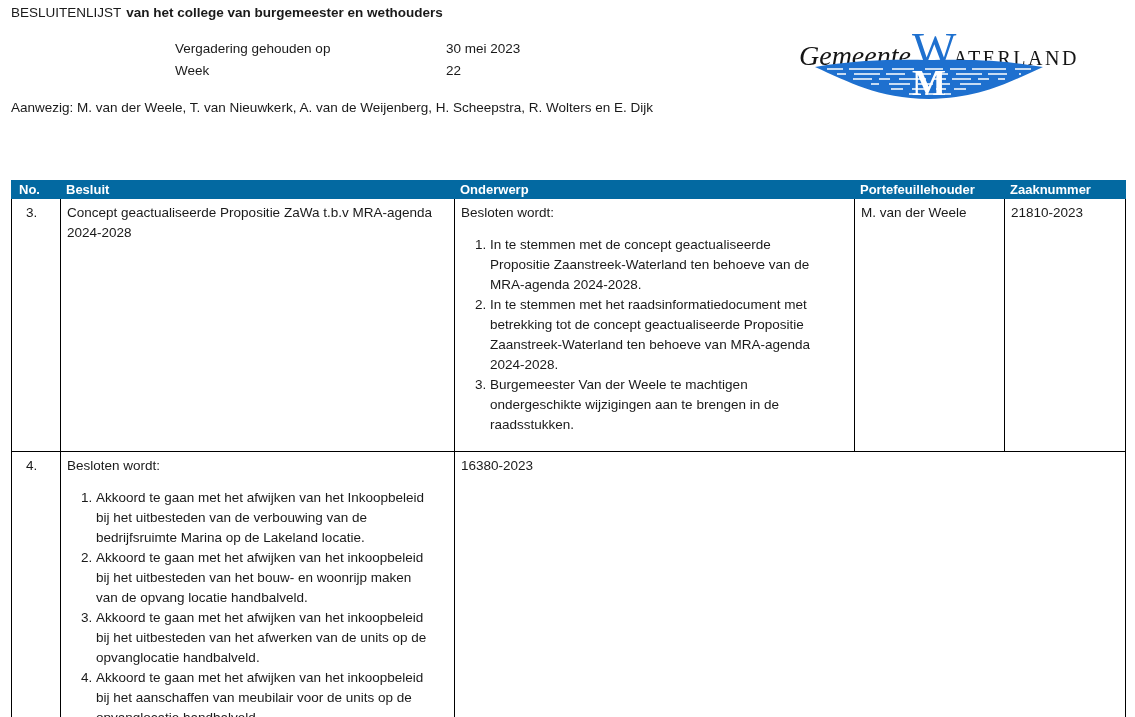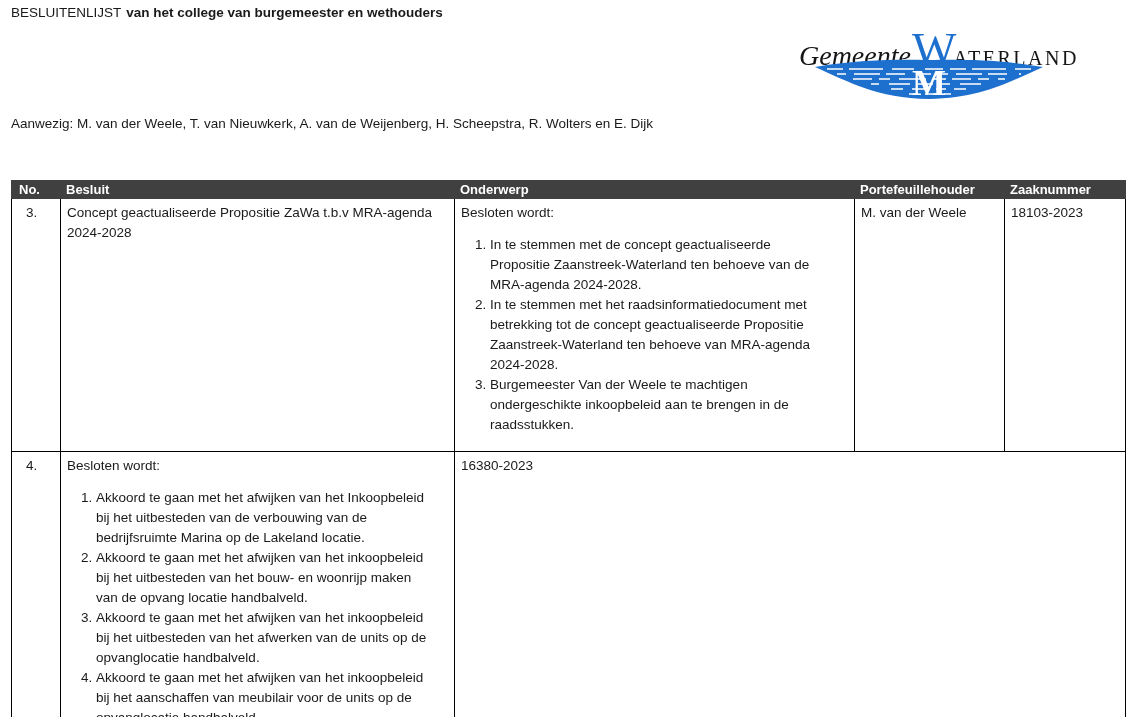--- a/index.html
+++ b/index.html
@@ -33,21 +33,20 @@
   .meta-row { display: flex; line-height: 22px; }
   .meta-label { width: 271px; }
   .meta-value { }
 
   .attendees {
     position: absolute;
     left: 11px;
     top: 100px;
     font-size: 13.5px;
     white-space: nowrap;
-    margin-top: 16px;
   }
 
   
   .logo {
     position: absolute;
     left: 799px;
     top: 22px;
     width: 270px;
     height: 82px;
   }
@@ -85,21 +84,21 @@
   .decision-table {
     position: absolute;
     left: 11px;
     top: 180px;
     width: 1115px;
     font-size: 13.5px;
   }
   .thead {
     display: grid;
     grid-template-columns: 49px 394px 400px 150px auto;
-    background: #404040;
+    background: #0369a1;
     color: #ffffff;
     font-weight: 700;
     font-size: 13px;
     height: 19px;
     align-items: center;
   }
   .thead .th { padding-left: 6px; white-space: nowrap; overflow: hidden; }
   .thead .th-no { padding-left: 8px; }
 
   .tbody {
@@ -136,20 +135,28 @@
 </head>
 <body>
 
 <div class="page">
 
   <div class="doc-title">
     <span class="title-prefix">BESLUITENLIJST</span><span class="title-rest">van het college van burgemeester en wethouders</span>
   </div>
 
   <div class="meta-block">
+    <div class="meta-row">
+      <span class="meta-label">Vergadering gehouden op</span>
+      <span class="meta-value">30 mei 2023</span>
+    </div>
+    <div class="meta-row">
+      <span class="meta-label">Week</span>
+      <span class="meta-value">22</span>
+    </div>
   </div>
 
   <div class="attendees">Aanwezig: M. van der Weele, T. van Nieuwkerk, A. van de Weijenberg, H. Scheepstra, R. Wolters en E. Dijk</div>
 
   <div class="logo">
     <div class="logo-textline">
       <span class="logo-gemeente">Gemeente</span>
       <span class="logo-bigw" id="logo-bigw" style="color: rgb(30, 112, 207);">W</span>
       <span class="logo-aterland">ATERLAND</span>
     </div>
@@ -179,25 +186,25 @@
     <div class="tbody">
 
       <div class="trow trow-3">
         <div class="td td-no">3.</div>
         <div class="td td-onderwerp">Concept geactualiseerde Propositie ZaWa t.b.v MRA-agenda 2024-2028</div>
         <div class="td td-besluit">
           <span class="besluit-intro">Besloten wordt:</span>
           <ol>
               <li>In te stemmen met de concept geactualiseerde Propositie Zaanstreek-Waterland ten behoeve van de MRA-agenda 2024-2028.</li>
               <li>In te stemmen met het raadsinformatiedocument met betrekking tot de concept geactualiseerde Propositie Zaanstreek-Waterland ten behoeve van MRA-agenda 2024-2028.</li>
-              <li>Burgemeester Van der Weele te machtigen ondergeschikte inkoopbeleid aan te brengen in de raadsstukken.</li>
+              <li>Burgemeester Van der Weele te machtigen ondergeschikte wijzigingen aan te brengen in de raadsstukken.</li>
             </ol>
         </div>
         <div class="td td-porte">M. van der Weele</div>
-        <div class="td td-zaak">18103-2023</div>
+        <div class="td td-zaak">21810-2023</div>
       </div>
 
       <div class="trow trow-4">
         <div class="td td-no">4.</div>
         <div class="td td-besluit">
           <span class="besluit-intro">Besloten wordt:</span>
           <ol>
               <li>Akkoord te gaan met het afwijken van het Inkoopbeleid bij het uitbesteden van de verbouwing van de bedrijfsruimte Marina op de Lakeland locatie.</li>
               <li>Akkoord te gaan met het afwijken van het inkoopbeleid bij het uitbesteden van het bouw- en woonrijp maken van de opvang locatie handbalveld.</li>
               <li>Akkoord te gaan met het afwijken van het inkoopbeleid bij het uitbesteden van het afwerken van de units op de opvanglocatie handbalveld.</li>

